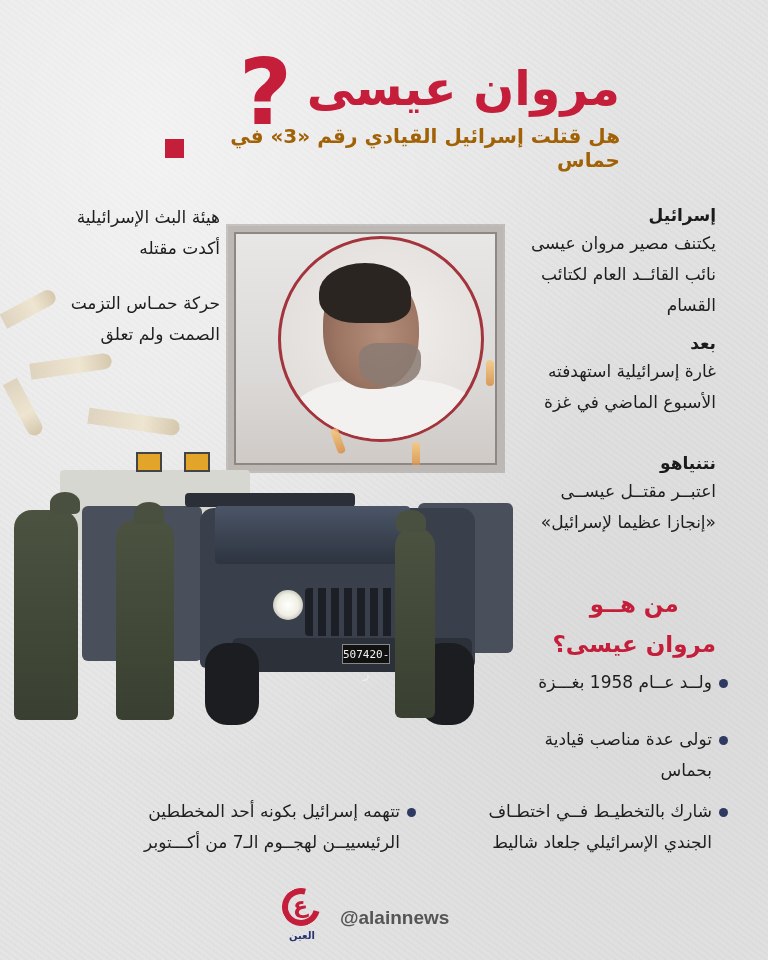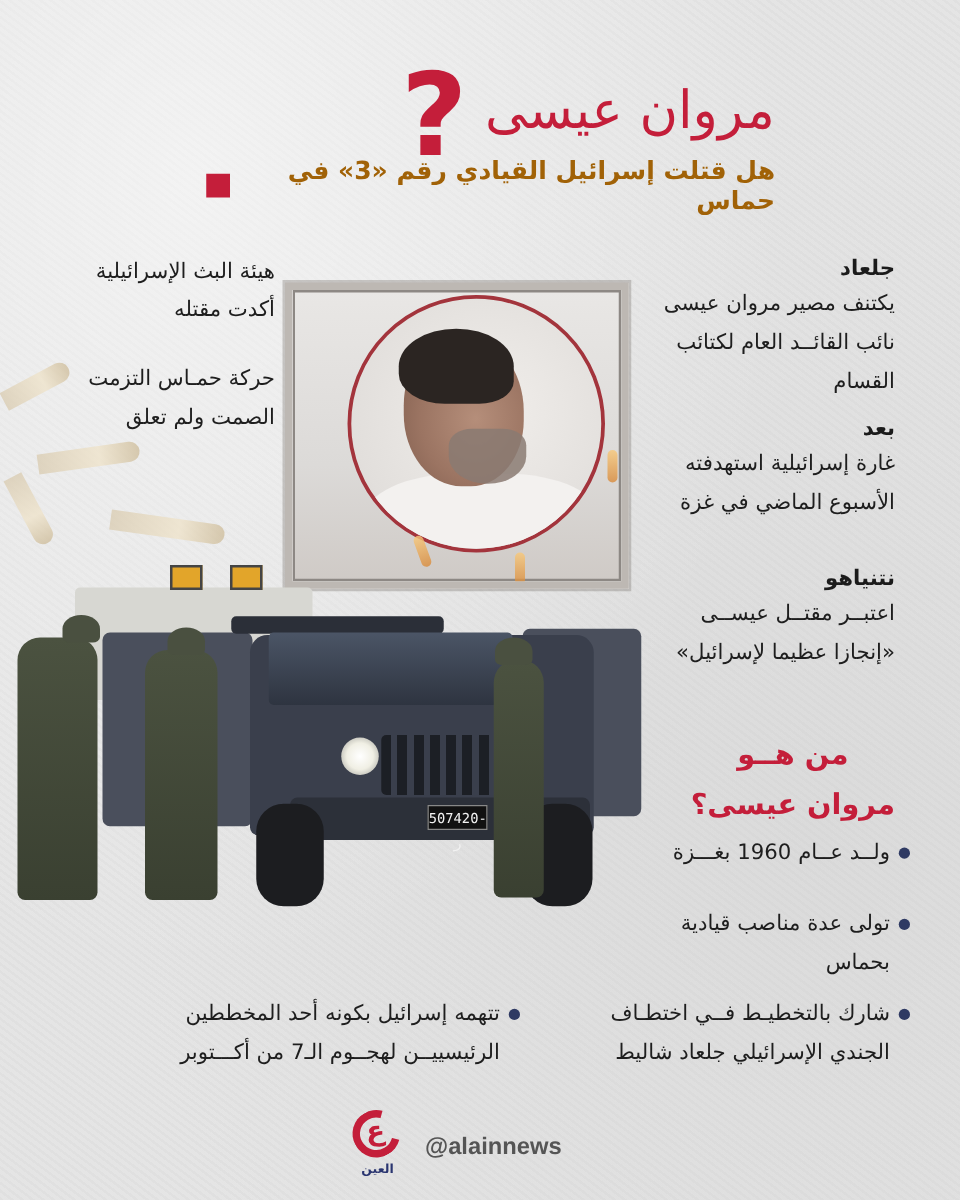--- a/index.html
+++ b/index.html
@@ -14,22 +14,22 @@
       font-family: "DejaVu Sans", sans-serif;
       color: #1e1e1e;
     }
 
     
     .title-wrap {
       position: absolute; top: 48px; left: 130px; width: 490px; height: 80px;
       display: flex; flex-direction: row-reverse; align-items: center; justify-content: flex-start; gap: 14px;
     }
     .title {
-      font-family: "DejaVu Sans", sans-serif; font-weight: normal;
-      font-size: 42px; line-height: 80px; color: var(--accent); direction: rtl;
+      font-family: "DejaVu Sans", sans-serif; font-weight: bold;
+      font-size: 48px; line-height: 80px; color: var(--accent); direction: rtl;
       letter-spacing: 1px;
     }
     .title-q {
       font-weight: bold; font-size: 92px; line-height: 80px; color: var(--accent);
       transform: scaleX(-1); display: inline-block; margin-top: 10px;
     }
     .subtitle-wrap {
       position: absolute; top: 132px; left: 165px; width: 455px; height: 32px;
       display: flex; flex-direction: row-reverse; align-items: center; justify-content: flex-start; gap: 14px;
     }
@@ -148,21 +148,21 @@
       <div class="head"></div>
       <div class="hair"></div>
       <div class="beard"></div>
     </div>
     <div class="spark" style="left:100px;top:196px;transform:rotate(-20deg);"></div>
     <div class="spark" style="left:178px;top:210px;"></div>
     <div class="spark" style="left:252px;top:128px;"></div>
   </div>
 
   <div class="block" style="top:202px;">
-    <h3>جلعاد</h3>
+    <h3>إسرائيل</h3>
     <p>يكتنف مصير مروان عيسى</p>
     <p>نائب القائــد العام لكتائب</p>
     <p>القسام</p>
   </div>
   <div class="block" style="top:330px;">
     <h3>بعد</h3>
     <p>غارة إسرائيلية استهدفته</p>
     <p>الأسبوع الماضي في غزة</p>
   </div>
   <div class="block" style="top:450px;">
@@ -194,21 +194,21 @@
     <div class="soldier" style="left:395px;top:80px;width:40px;height:190px;"></div>
     <div class="helmet" style="left:396px;top:62px;"></div>
   </div>
 
   <div class="section-title">
     <div>من هــو</div>
     <div>مروان عيسى؟</div>
   </div>
 
   <div class="item" style="right:40px;top:667px;">
-    <span class="dot"></span><span>ولــد عــام 1960 بغـــزة</span>
+    <span class="dot"></span><span>ولــد عــام 1958 بغـــزة</span>
   </div>
   <div class="item" style="right:40px;top:724px;">
     <span class="dot"></span><span>تولى عدة مناصب قيادية</span>
     <span class="cont" style="margin-right:16px;">بحماس</span>
   </div>
   <div class="item" style="right:40px;top:796px;text-align:right;">
     <span class="dot"></span><span>شارك بالتخطيـط فــي اختطـاف</span>
     <span class="cont" style="margin-right:16px;">الجندي الإسرائيلي جلعاد شاليط</span>
   </div>
   <div class="item" style="right:352px;top:796px;">

